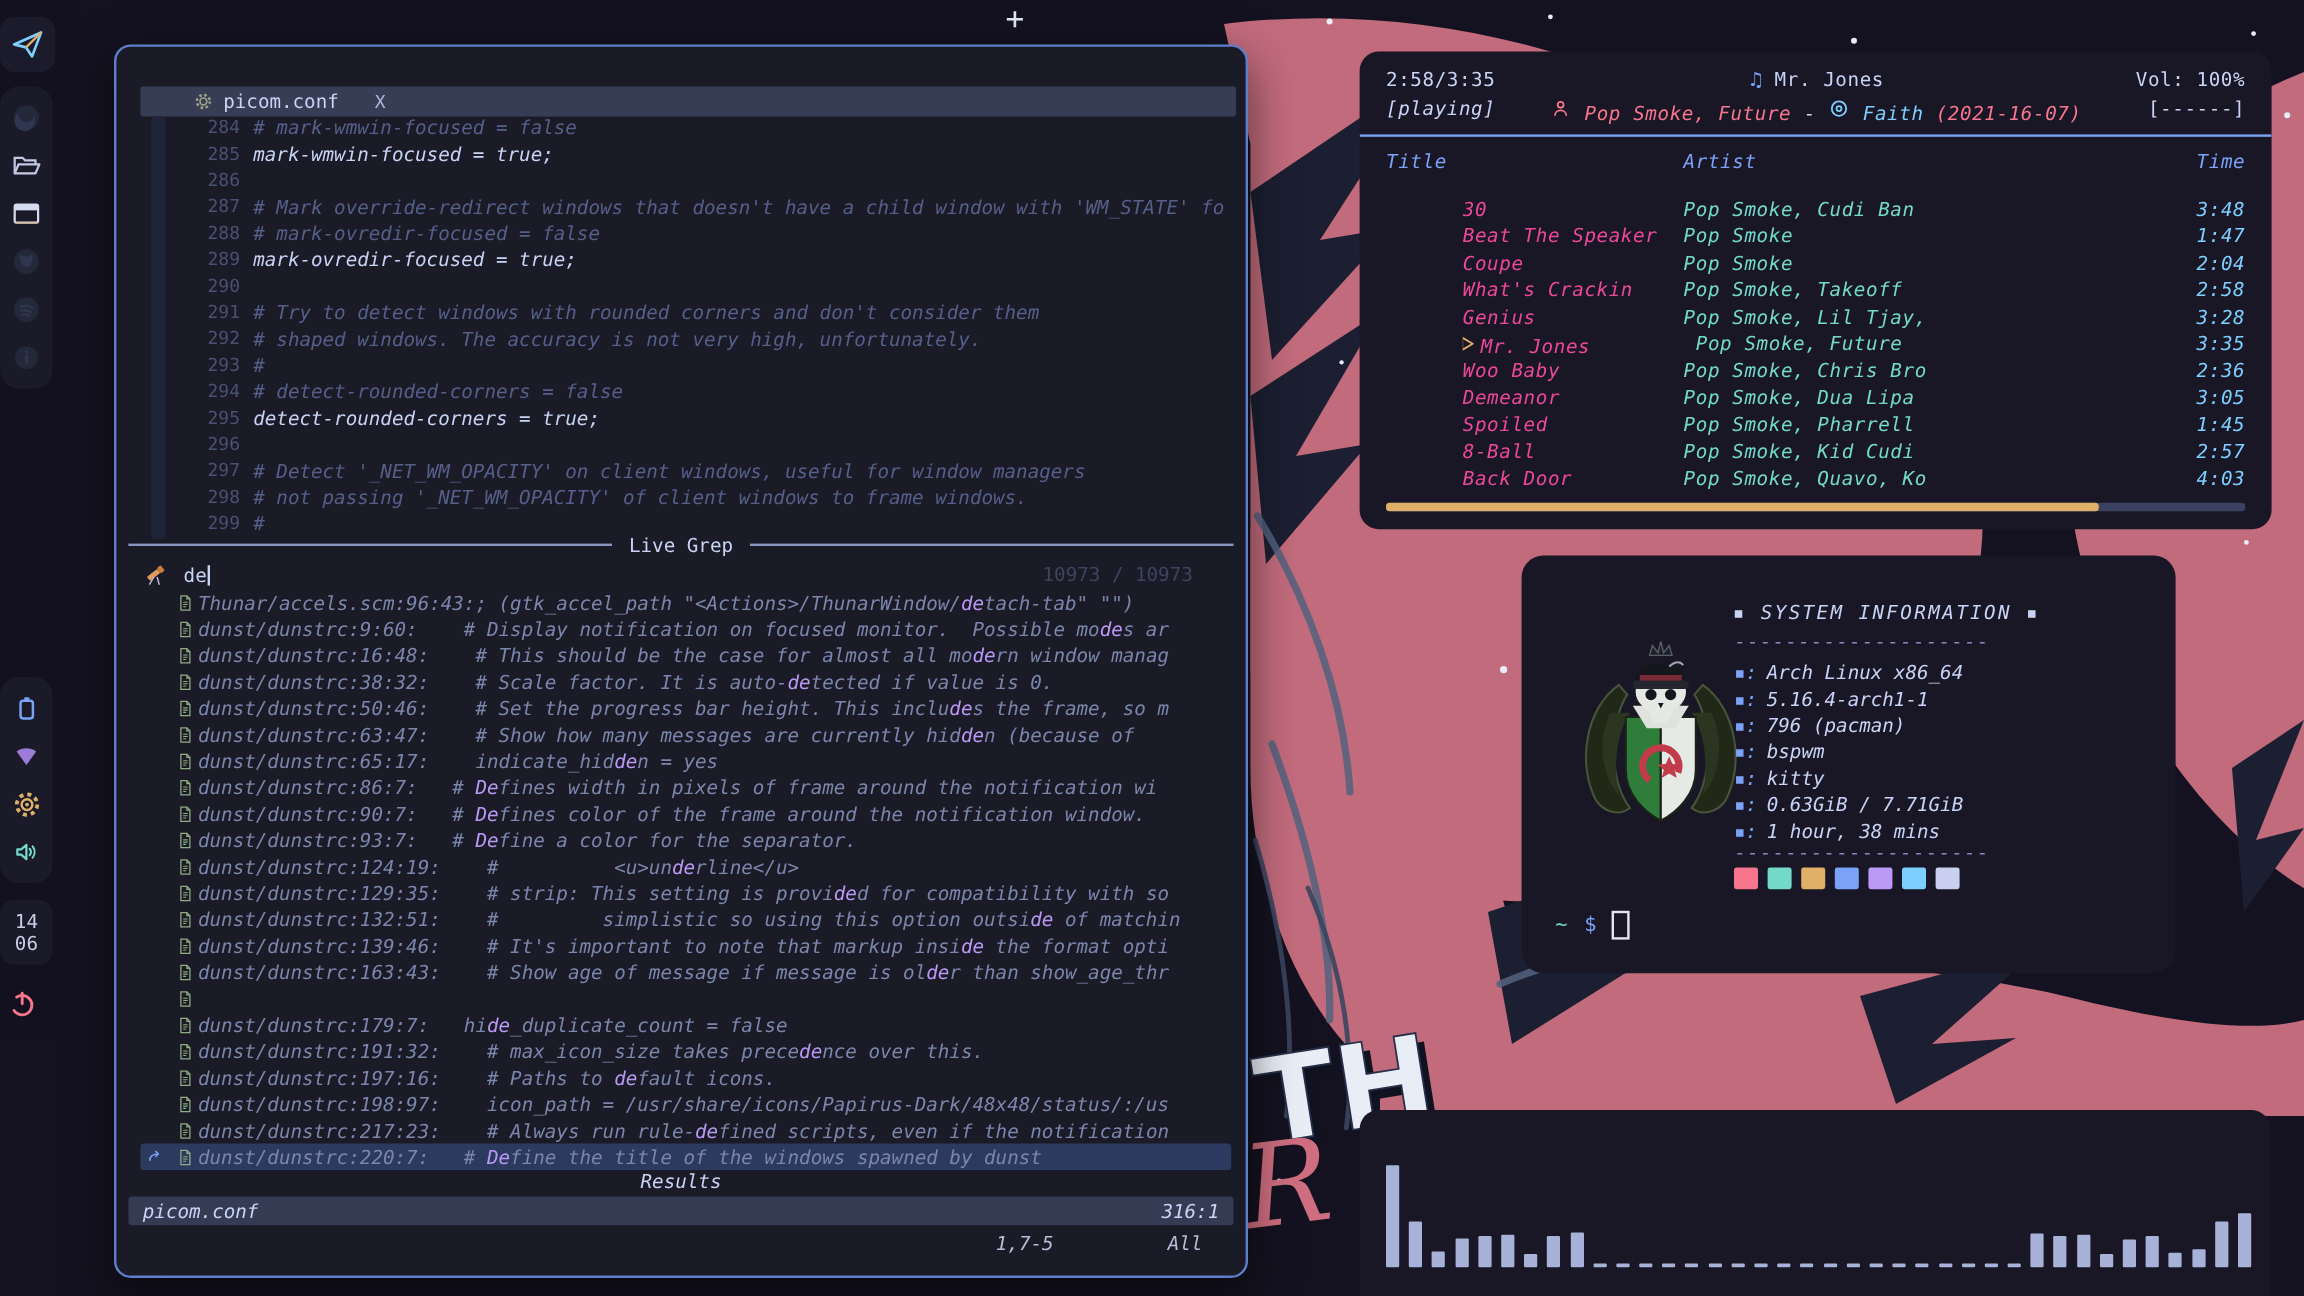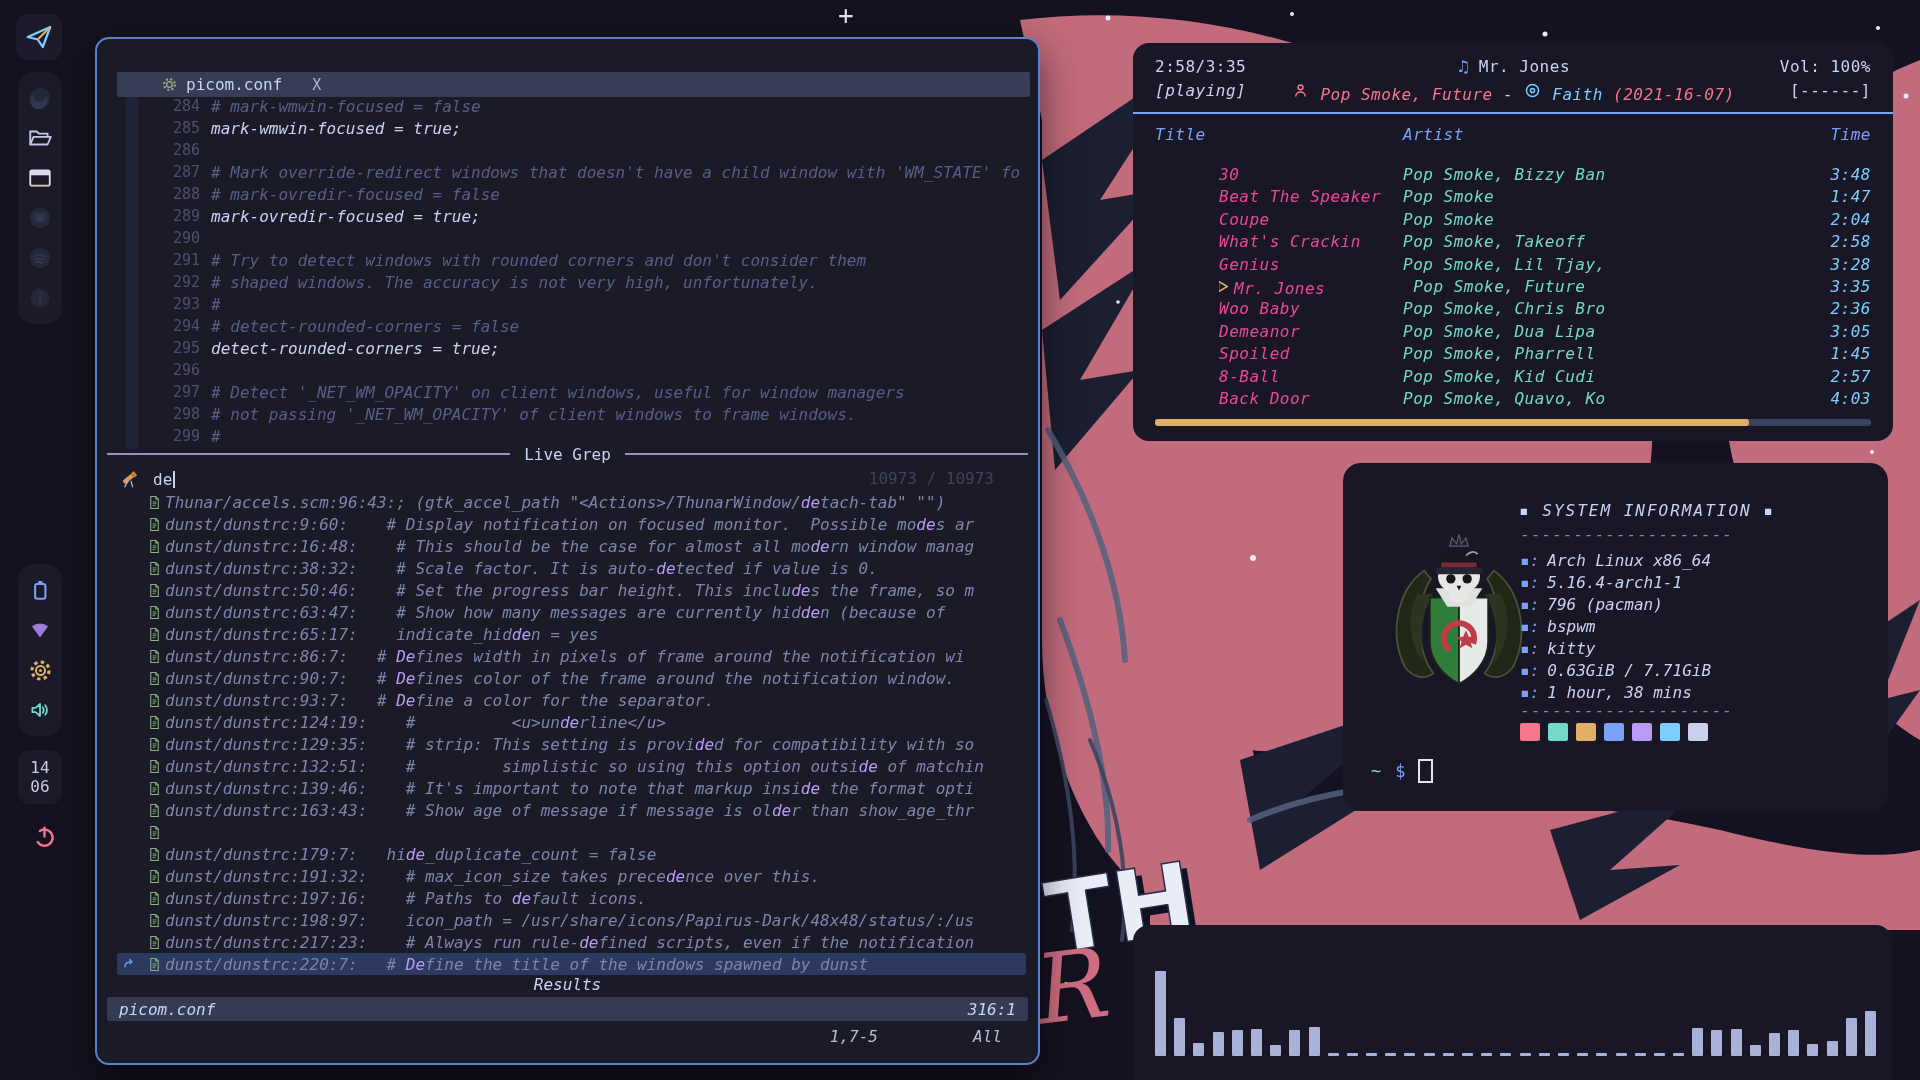--- a/index.html
+++ b/index.html
@@ -5,21 +5,21 @@
   html,body{margin:0;padding:0;}
   body{width:1920px;height:1080px;position:relative;overflow:hidden;background:#141220;
        font-family:"DejaVu Sans Mono",monospace;color:#c8d3f5;}
   .it{font-style:italic;}
 
   
   #wallpaper{position:absolute;inset:0;z-index:0;}
 
   
   #sidebar{position:absolute;left:0;top:0;width:62px;height:864px;background:#131120;z-index:6;
-           display:flex;flex-direction:column;align-items:flex-end;padding-top:14px;box-sizing:border-box;}
+           display:flex;flex-direction:column;align-items:flex-start;padding-top:14px;box-sizing:border-box;}
   .sb-launcher{width:46px;height:46px;border-radius:12px;background:#1c1b2b;display:flex;align-items:center;justify-content:center;margin-bottom:12px;cursor:pointer;}
   .sb-group{width:44px;border-radius:16px;background:#1b1a29;display:flex;flex-direction:column;align-items:center;padding:12px 0;gap:12px;}
   .sb-spacer{flex:1;}
   .sb-icn{width:28px;height:28px;display:flex;align-items:center;justify-content:center;cursor:pointer;}
   .sb-clock{width:44px;border-radius:12px;background:#1b1a29;margin-top:14px;padding:8px 0;text-align:center;
             font-size:16px;line-height:19px;color:#c9cde5;}
   .sb-power{margin:14px 0 10px;width:36px;height:36px;display:flex;align-items:center;justify-content:center;cursor:pointer;}
   .icn{display:inline-flex;align-items:center;justify-content:center;}
 
   
@@ -81,21 +81,21 @@
   #tracks{position:absolute;left:22px;right:22px;top:122px;}
   .trow{height:22.4px;position:relative;font-style:italic;cursor:pointer;}
   .tt{position:absolute;left:16px;width:240px;color:#ec4899;white-space:pre;overflow:hidden;display:flex;align-items:center;margin-left:48px;}
   .ta{position:absolute;left:248px;width:360px;color:#73daca;white-space:pre;overflow:hidden;}
   .tm{position:absolute;right:0;color:#7dcfff;}
   .pl{margin-right:2px;margin-left:-6px;}
   #p-progress{position:absolute;left:22px;right:22px;top:376px;height:7px;background:#3b4261;border-radius:3px;}
   #p-fill{height:100%;background:#e0af68;border-radius:3px;}
 
   
-  #sysinfo{position:absolute;left:1343px;top:463px;width:545px;height:348px;background:#191725;border-radius:18px;z-index:4;
+  #sysinfo{position:absolute;left:1268px;top:463px;width:545px;height:348px;background:#191725;border-radius:18px;z-index:4;
            font-size:16px;overflow:hidden;}
   #si-logo{position:absolute;left:46px;top:66px;}
   #si-header{position:absolute;left:176px;top:38px;letter-spacing:2px;font-style:italic;color:#c8d3f5;}
   .si-dash{position:absolute;left:177px;color:#828bb8;letter-spacing:1px;}
   #si-dash1{top:62px;}
   #si-dash2{top:238px;}
   #si-lines{position:absolute;left:177px;top:86px;}
   .irow{height:22px;display:flex;align-items:center;font-style:italic;}
   .b{color:#a6aecf;margin-right:8px;}
   .b::first-letter{color:#7aa2f7;}
@@ -647,21 +647,21 @@
   </div>
   <div id="p-divider"></div>
   <div class="p-headers">
     <span>Title</span>
     <span class="col-artist">Artist</span>
     <span class="col-time">Time</span>
   </div>
   <div id="tracks">
       <div class="trow">
         <span class="tt">30</span>
-        <span class="ta">Pop Smoke, Bizzy Ban</span>
+        <span class="ta">Pop Smoke, Cudi Ban</span>
         <span class="tm">3:48</span>
       </div>
       <div class="trow">
         <span class="tt">Beat The Speaker</span>
         <span class="ta">Pop Smoke</span>
         <span class="tm">1:47</span>
       </div>
       <div class="trow">
         <span class="tt">Coupe</span>
         <span class="ta">Pop Smoke</span>

